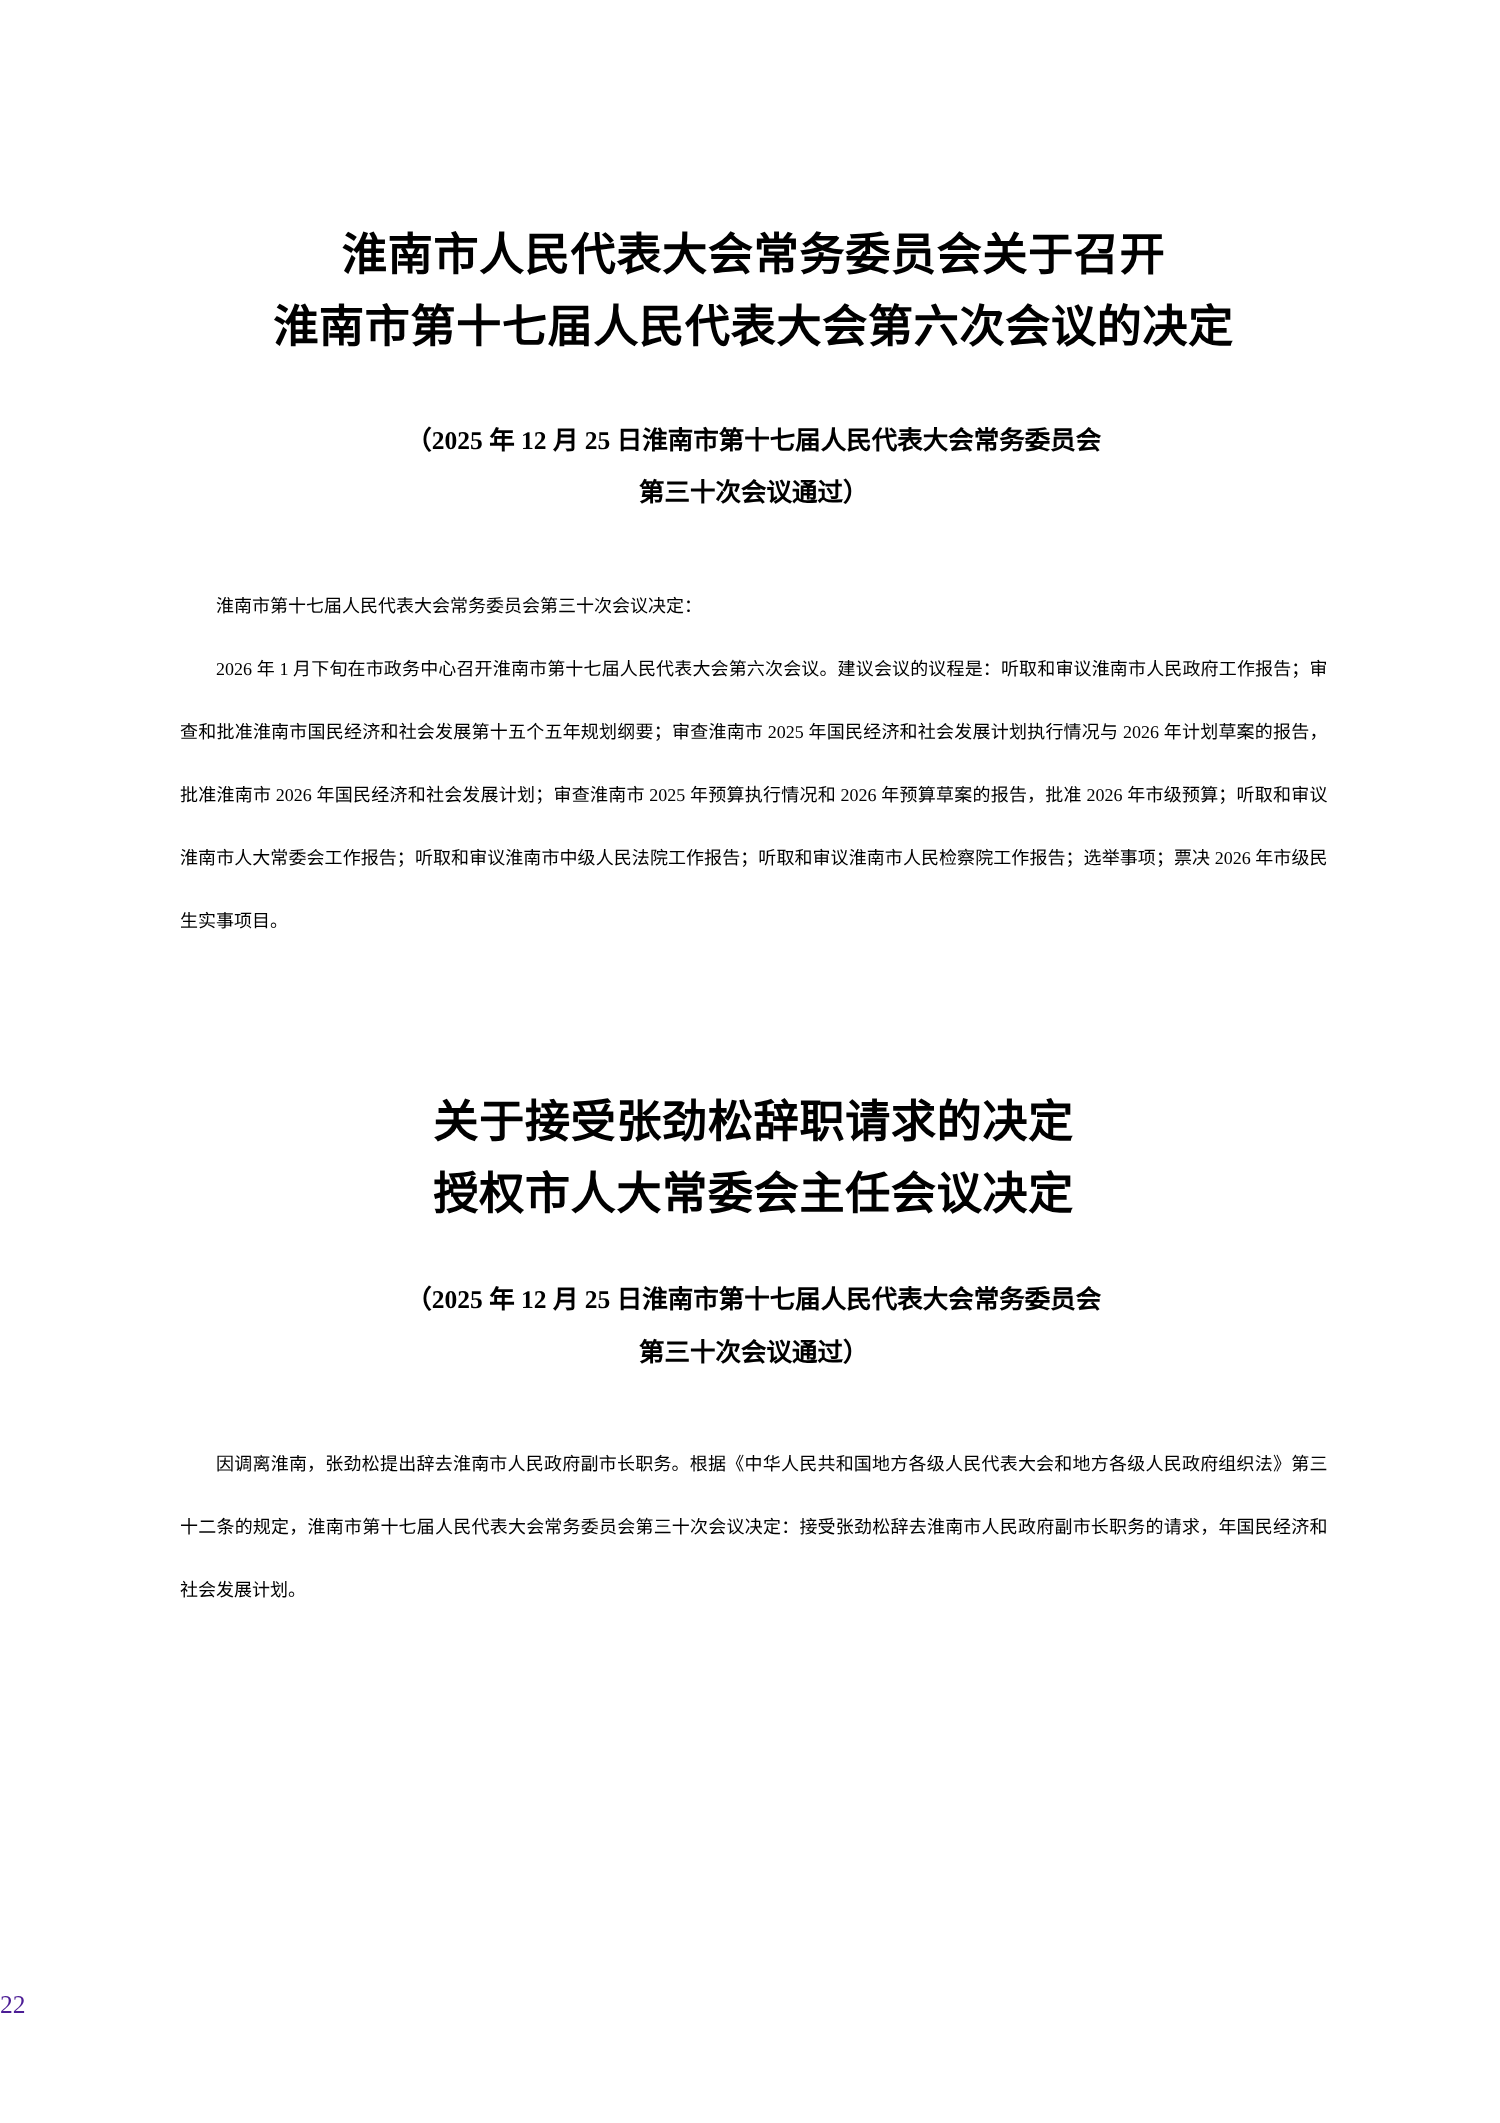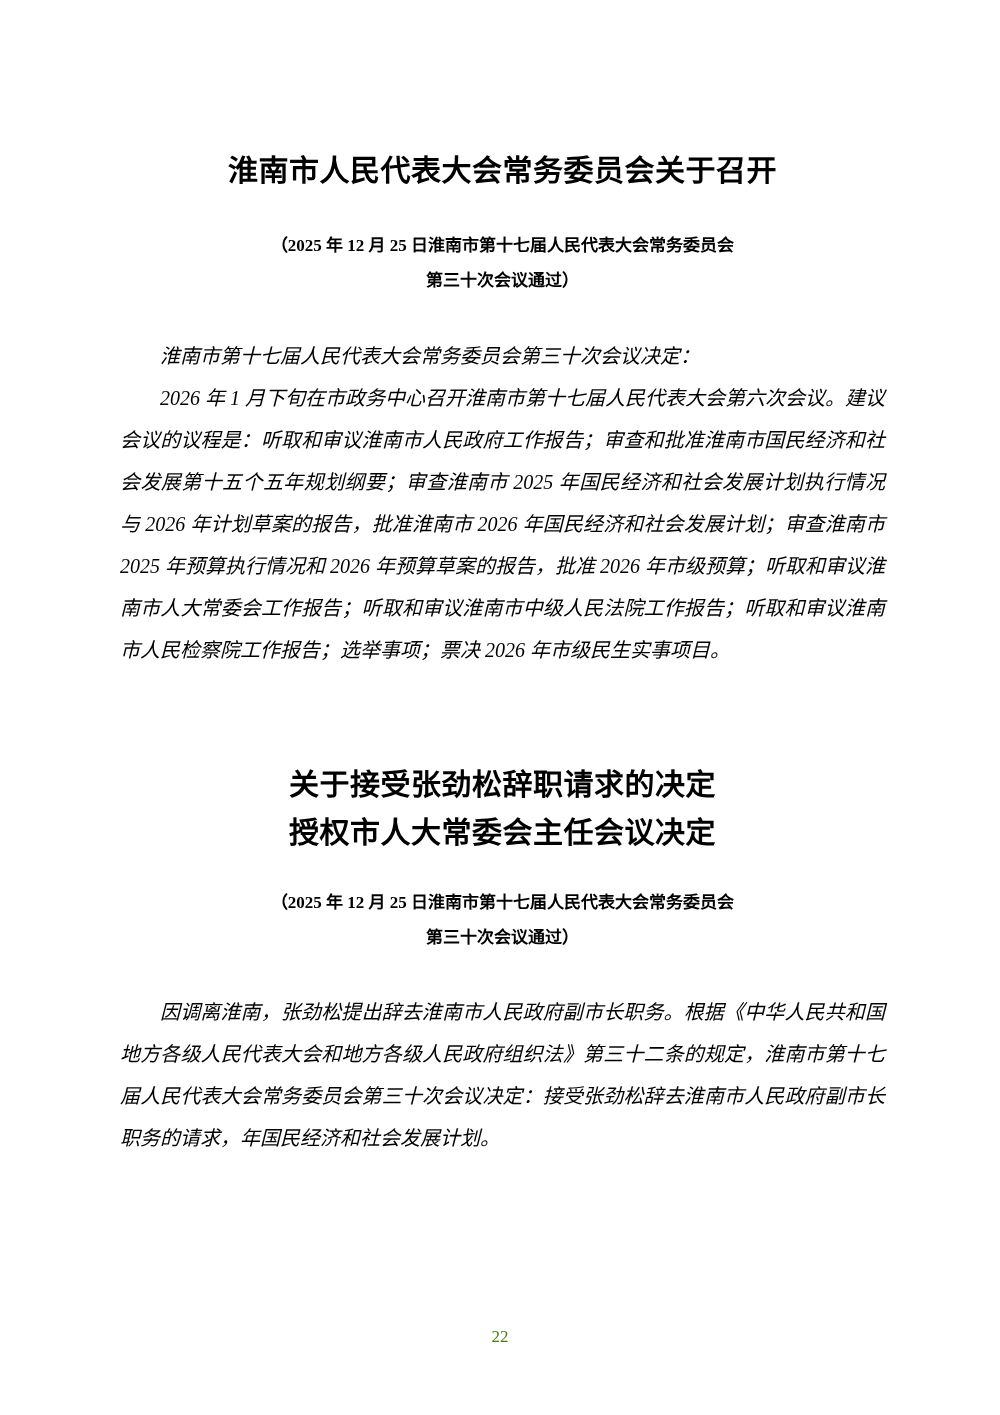--- a/index.html
+++ b/index.html
@@ -28,53 +28,52 @@
     margin: 0;
   }
   .doc-subtitle {
     text-align: center;
     font-weight: 700;
     font-size: 17px;
     line-height: 35px;
     margin: 0;
   }
   .doc-body {
-    font-size: 20px;
+    font-size: 12px;
     line-height: 42px;
     text-align: justify;
-    font-style: italic;
   }
   .doc-body p {
     margin: 0;
     text-indent: 2em;
   }
   .gap-subtitle1 { margin-top: 33px; }
   .gap-body1     { margin-top: 37px; }
   .gap-title2    { margin-top: 90px; }
   .gap-subtitle2 { margin-top: 28px; }
   .gap-body2     { margin-top: 36px; }
   .page-number {
     position: absolute;
     left: 0;
     right: 0;
     bottom: 68px;
-    text-align: center;
     font-size: 17px;
     line-height: 20px;
-    color: #4d7c0f;
+    color: #4c1d95;
   }
 </style>
 </head>
 <body>
 
 <div class="page">
 
   <section>
     <h1 class="doc-title">
       <span style="display:block">淮南市人民代表大会常务委员会关于召开</span>
+      <span style="display:block">淮南市第十七届人民代表大会第六次会议的决定</span>
     </h1>
     <div class="doc-subtitle gap-subtitle1">
       <span style="display:block">（2025 年 12 月 25 日淮南市第十七届人民代表大会常务委员会</span>
       <span style="display:block">第三十次会议通过）</span>
     </div>
     <div class="doc-body gap-body1">
       <p>淮南市第十七届人民代表大会常务委员会第三十次会议决定：</p>
       <p>2026 年 1 月下旬在市政务中心召开淮南市第十七届人民代表大会第六次会议。建议会议的议程是：听取和审议淮南市人民政府工作报告；审查和批准淮南市国民经济和社会发展第十五个五年规划纲要；审查淮南市 2025 年国民经济和社会发展计划执行情况与 2026 年计划草案的报告，批准淮南市 2026 年国民经济和社会发展计划；审查淮南市 2025 年预算执行情况和 2026 年预算草案的报告，批准 2026 年市级预算；听取和审议淮南市人大常委会工作报告；听取和审议淮南市中级人民法院工作报告；听取和审议淮南市人民检察院工作报告；选举事项；票决 2026 年市级民生实事项目。</p>
     </div>
   </section>

